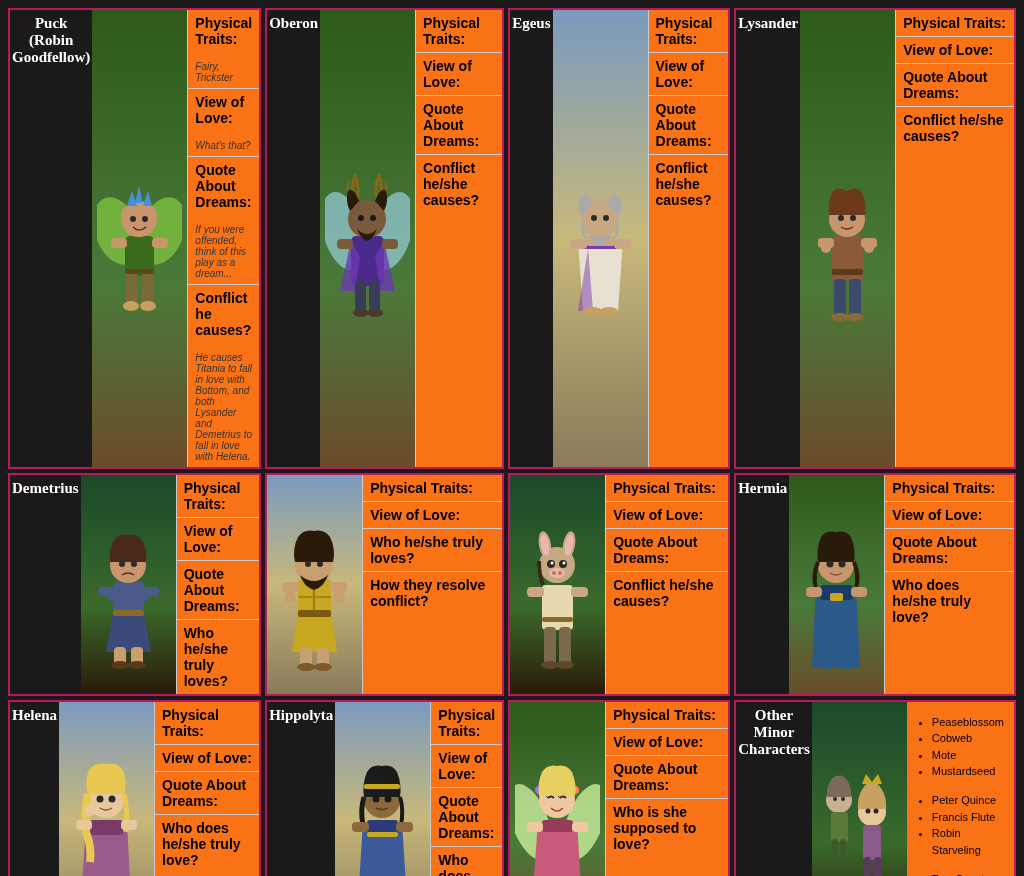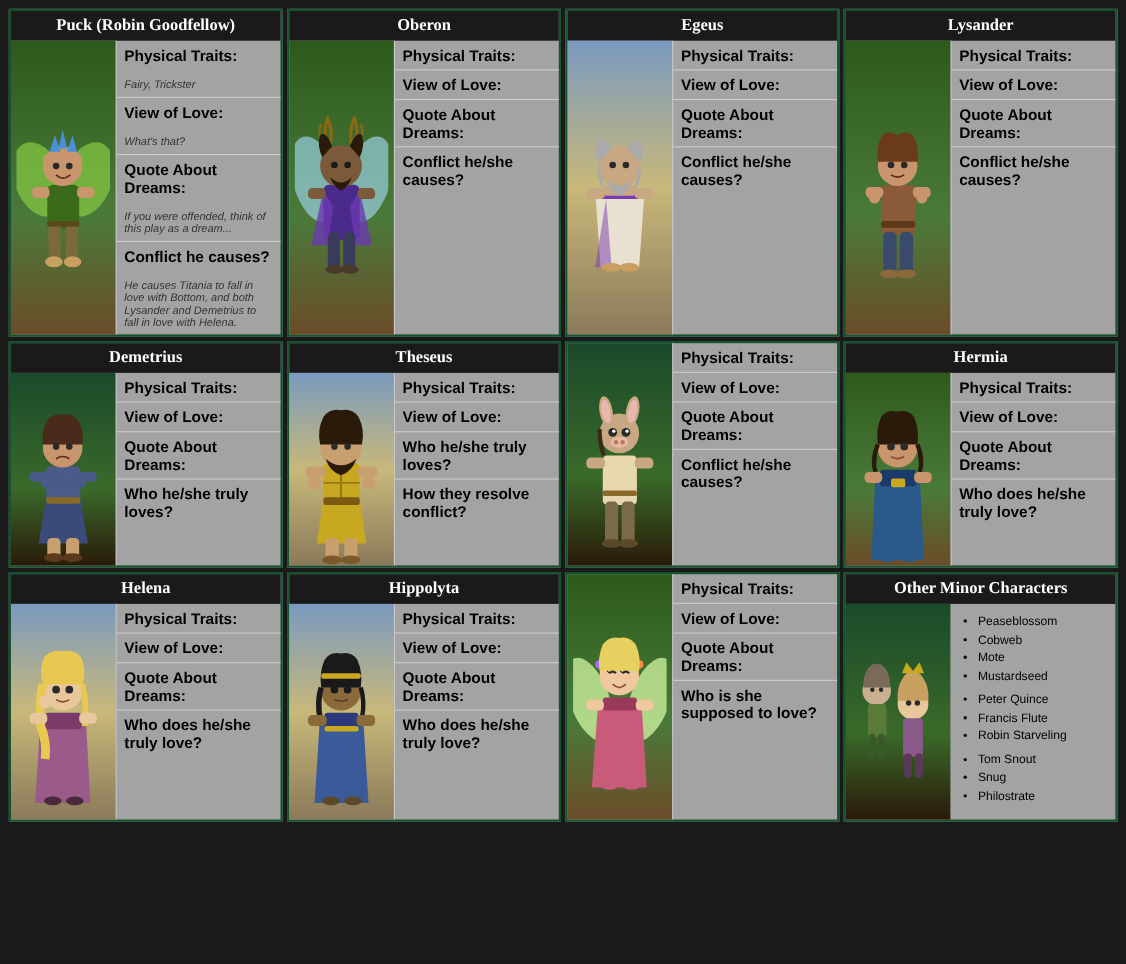--- a/index.html
+++ b/index.html
@@ -8,24 +8,23 @@
       font-family: 'Arial', sans-serif;
       padding: 8px;
     }
     .grid {
       display: grid;
       grid-template-columns: repeat(4, 1fr);
       grid-template-rows: repeat(3, auto);
       gap: 4px;
     }
     .card {
-      border: 2px solid #14532d;
-      background: #a3a3a3;
+      border: 2px solid #be185d;
+      background: #f97316;
       display: flex;
-      flex-direction: column;
     }
     .card-header {
       background: #1a1a1a;
       color: #fff;
       text-align: center;
       font-size: 15px;
       font-weight: bold;
       padding: 5px 2px;
       font-family: 'Georgia', serif;
     }
@@ -368,21 +367,20 @@
           <div class="field-label">Quote About Dreams:</div>
         </div>
         <div class="field">
           <div class="field-label">Who he/she truly loves?</div>
         </div>
       </div>
     </div>
   </div>
 
   <div class="card">
-    <div class="card-header">Theseus</div>
     <div class="card-body">
       <div class="card-image palace-bg">
         <svg class="char-figure" viewBox="0 0 85 175" xmlns="http://www.w3.org/2000/svg">
 
           <rect x="26" y="82" width="33" height="38" rx="4" fill="#c8a820"></rect>
 
           <polygon points="26,115 20,155 65,155 59,115" fill="#c8a820"></polygon>
 
           <line x1="42" y1="82" x2="42" y2="115" stroke="#9a7a10" stroke-width="2"></line>
           <line x1="26" y1="100" x2="59" y2="100" stroke="#9a7a10" stroke-width="1.5"></line>

